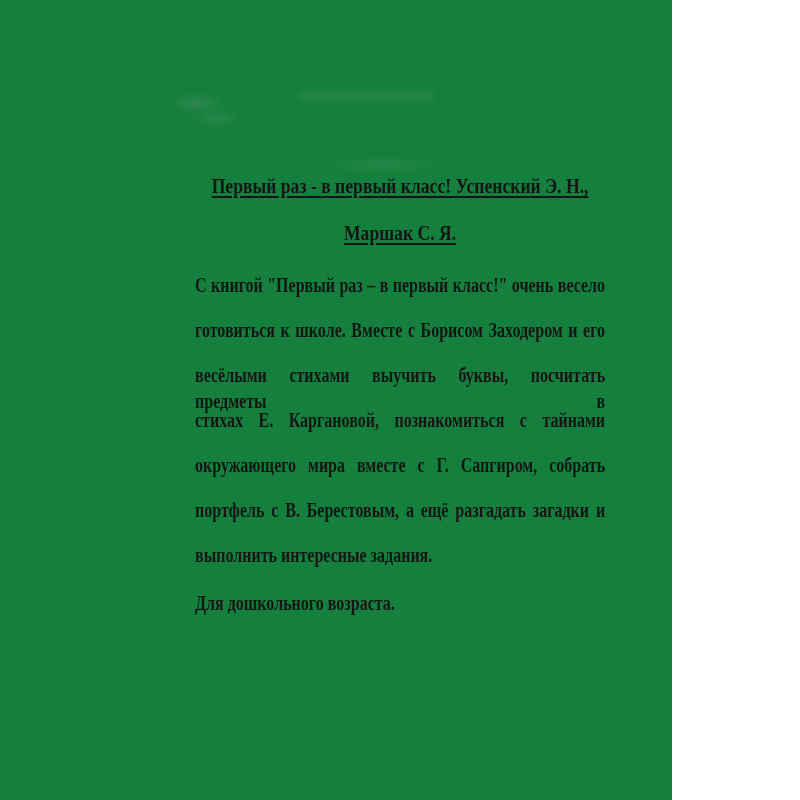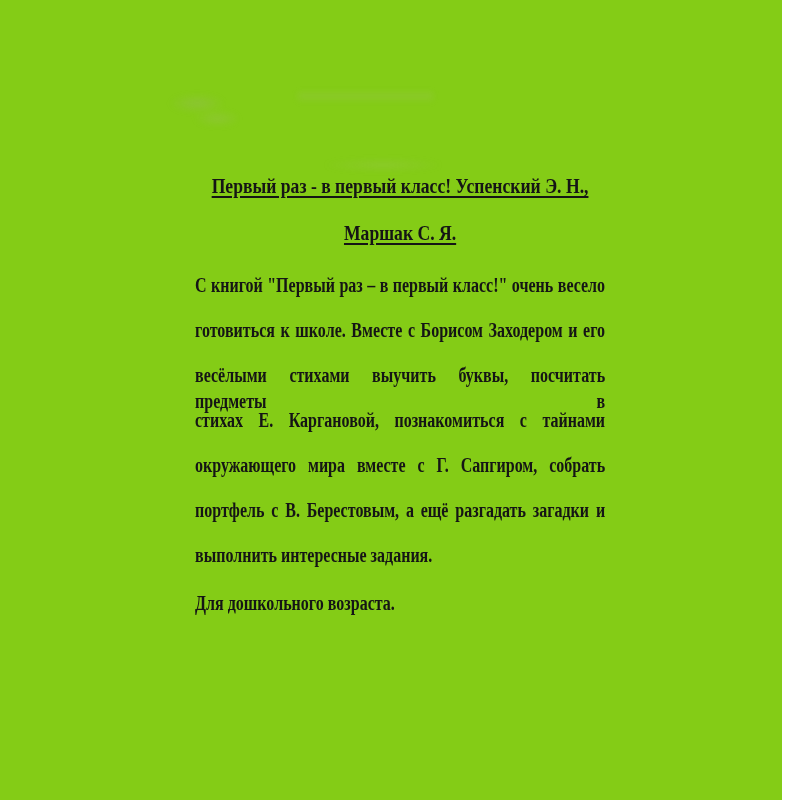--- a/index.html
+++ b/index.html
@@ -2,26 +2,25 @@
 <html lang="ru"><head>
 <meta charset="utf-8">
 <style>
   html, body {
     margin: 0;
     padding: 0;
     background: #ffffff;
   }
   .page {
     position: relative;
-    width: 742px;
+    width: 672px;
     height: 800px;
-    background: #84cc16;
+    background: #15803d;
     overflow: hidden;
     font-family: "Liberation Serif", serif;
-    padding-left: 40px;
   }
   
   .cond {
     position: absolute;
     left: 195px;
     width: 512px;
     transform: scaleX(0.801);
     transform-origin: 0 0;
     margin: 0;
     color: #151515;

